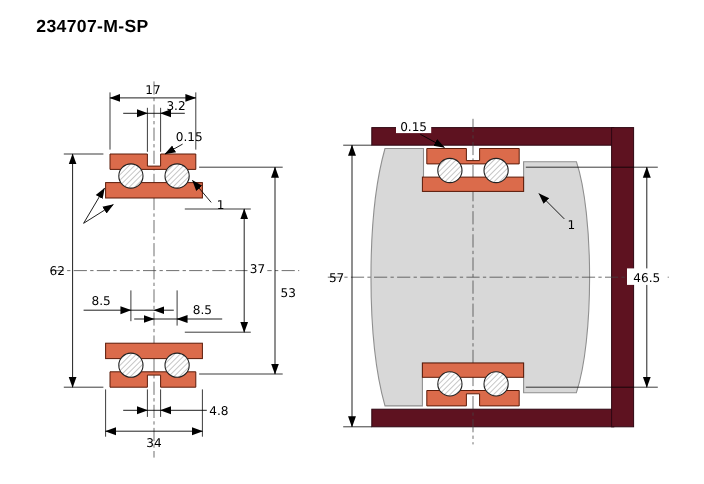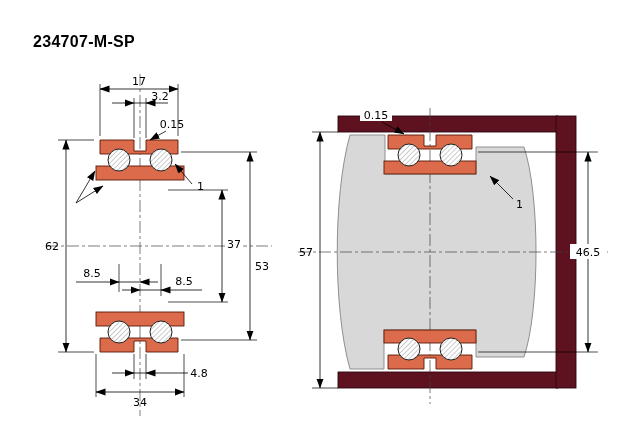--- a/index.html
+++ b/index.html
@@ -4,21 +4,21 @@
 <style>
   :root{
     --ring:#DB6B4B;
     --housing:#5E1220;
     --shaft:#D8D8D8;
     --line:#000000;
   }
   html,body{margin:0;padding:0;background:#ffffff;}
   .canvas{position:relative;width:640px;height:440px;background:#ffffff;overflow:hidden;
           font-family:"Liberation Sans", sans-serif;}
-  .title{position:absolute;left:33px;top:33px;font-size:16px;font-weight:bold;color:#000;
+  .title{position:absolute;left:33px;top:16px;font-size:16px;font-weight:bold;color:#000;
          letter-spacing:0.3px;text-align:center;}
   svg{position:absolute;left:0;top:0;}
   svg text{font-family:"DejaVu Sans", sans-serif;font-size:11px;fill:#000;}
   .ext{stroke:#000;stroke-width:0.7;fill:none;}
   .dim{stroke:#000;stroke-width:0.8;fill:none;}
   .cl{stroke:#444;stroke-width:0.7;fill:none;stroke-dasharray:12 3 3 3;}
   .ring{fill:var(--ring);stroke:#5a1a08;stroke-width:0.9;}
   .hsg{fill:var(--housing);stroke:#2e0712;stroke-width:0.9;}
   .shaft{fill:var(--shaft);stroke:#8f8f8f;stroke-width:1;}
   .ball{fill:url(#ballhatch);stroke:#222;stroke-width:1;}

